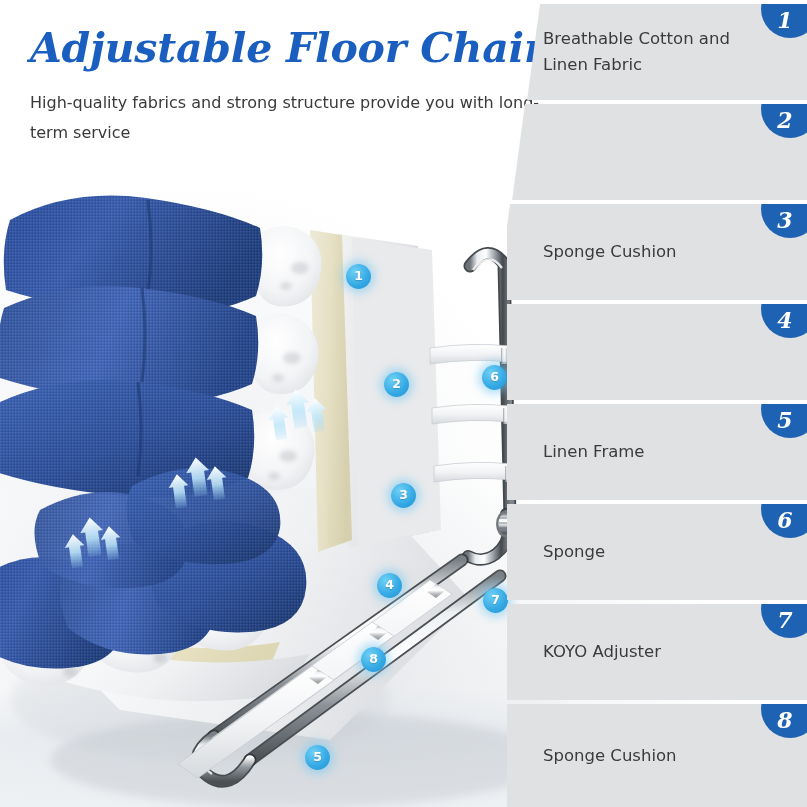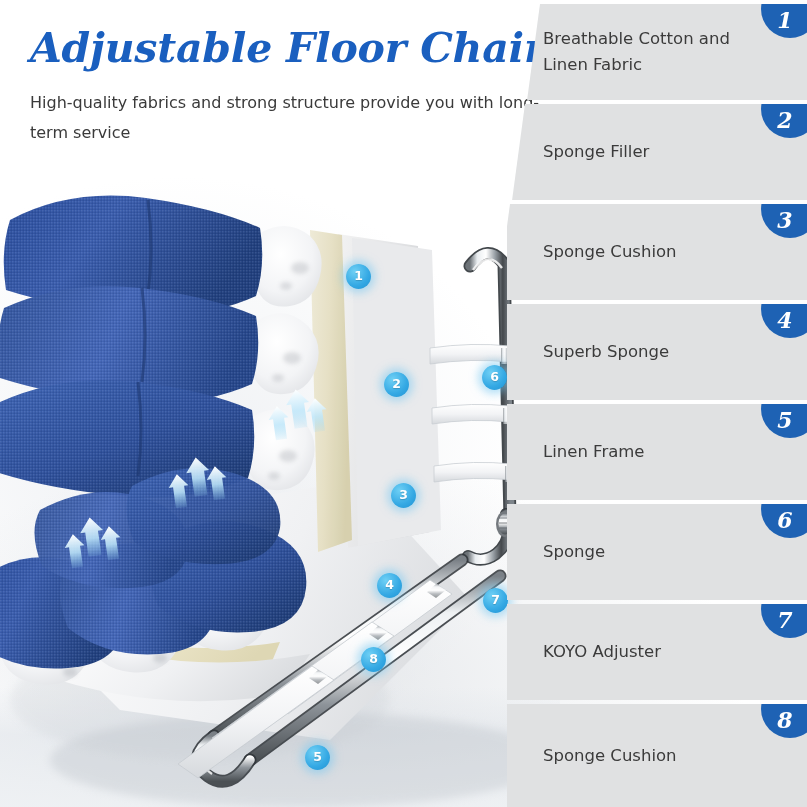--- a/index.html
+++ b/index.html
@@ -469,35 +469,33 @@
   <div class="panels">
 
     <div class="panel" style="top:4px;height:96px;clip-path:polygon(11.0% 0, 100% 0, 100% 100%, 6.7% 100%);">
       <div class="panel-label">Breathable Cotton and Linen Fabric</div>
       <div class="panel-badge">
         <span>1</span>
       </div>
     </div>
 
     <div class="panel" style="top:104px;height:96px;clip-path:polygon(6.0% 0, 100% 0, 100% 100%, 1.7% 100%);">
-      <div class="panel-label">Sponge Filler</div>
       <div class="panel-badge">
         <span>2</span>
       </div>
     </div>
 
     <div class="panel" style="top:204px;height:96px;clip-path:polygon(1.0% 0, 100% 0, 100% 100%, -3.3% 100%);">
       <div class="panel-label">Sponge Cushion</div>
       <div class="panel-badge">
         <span>3</span>
       </div>
     </div>
 
     <div class="panel" style="top:304px;height:96px;clip-path:polygon(-4.0% 0, 100% 0, 100% 100%, -8.3% 100%);">
-      <div class="panel-label">Superb Sponge</div>
       <div class="panel-badge">
         <span>4</span>
       </div>
     </div>
 
     <div class="panel" style="top:404px;height:96px;clip-path:polygon(-9.0% 0, 100% 0, 100% 100%, -13.3% 100%);">
       <div class="panel-label">Linen Frame</div>
       <div class="panel-badge">
         <span>5</span>
       </div>

